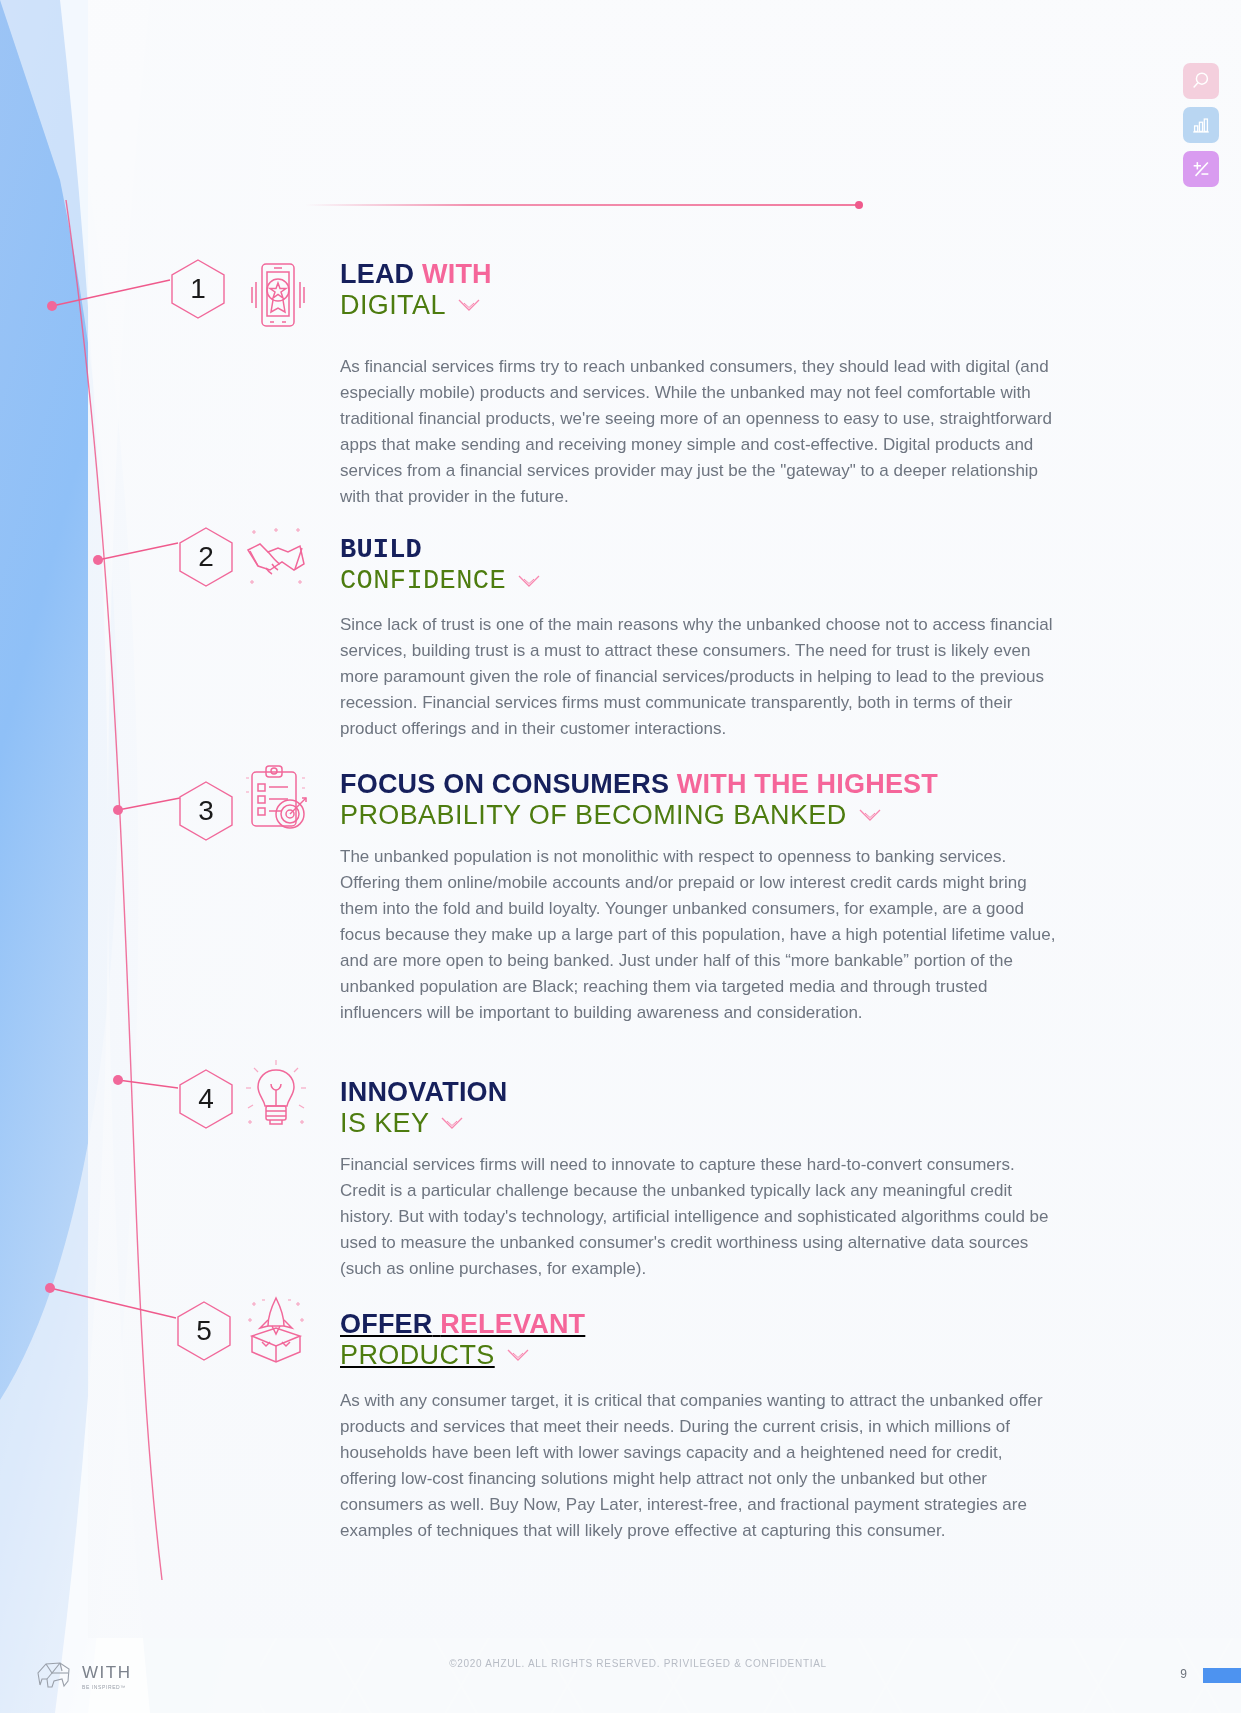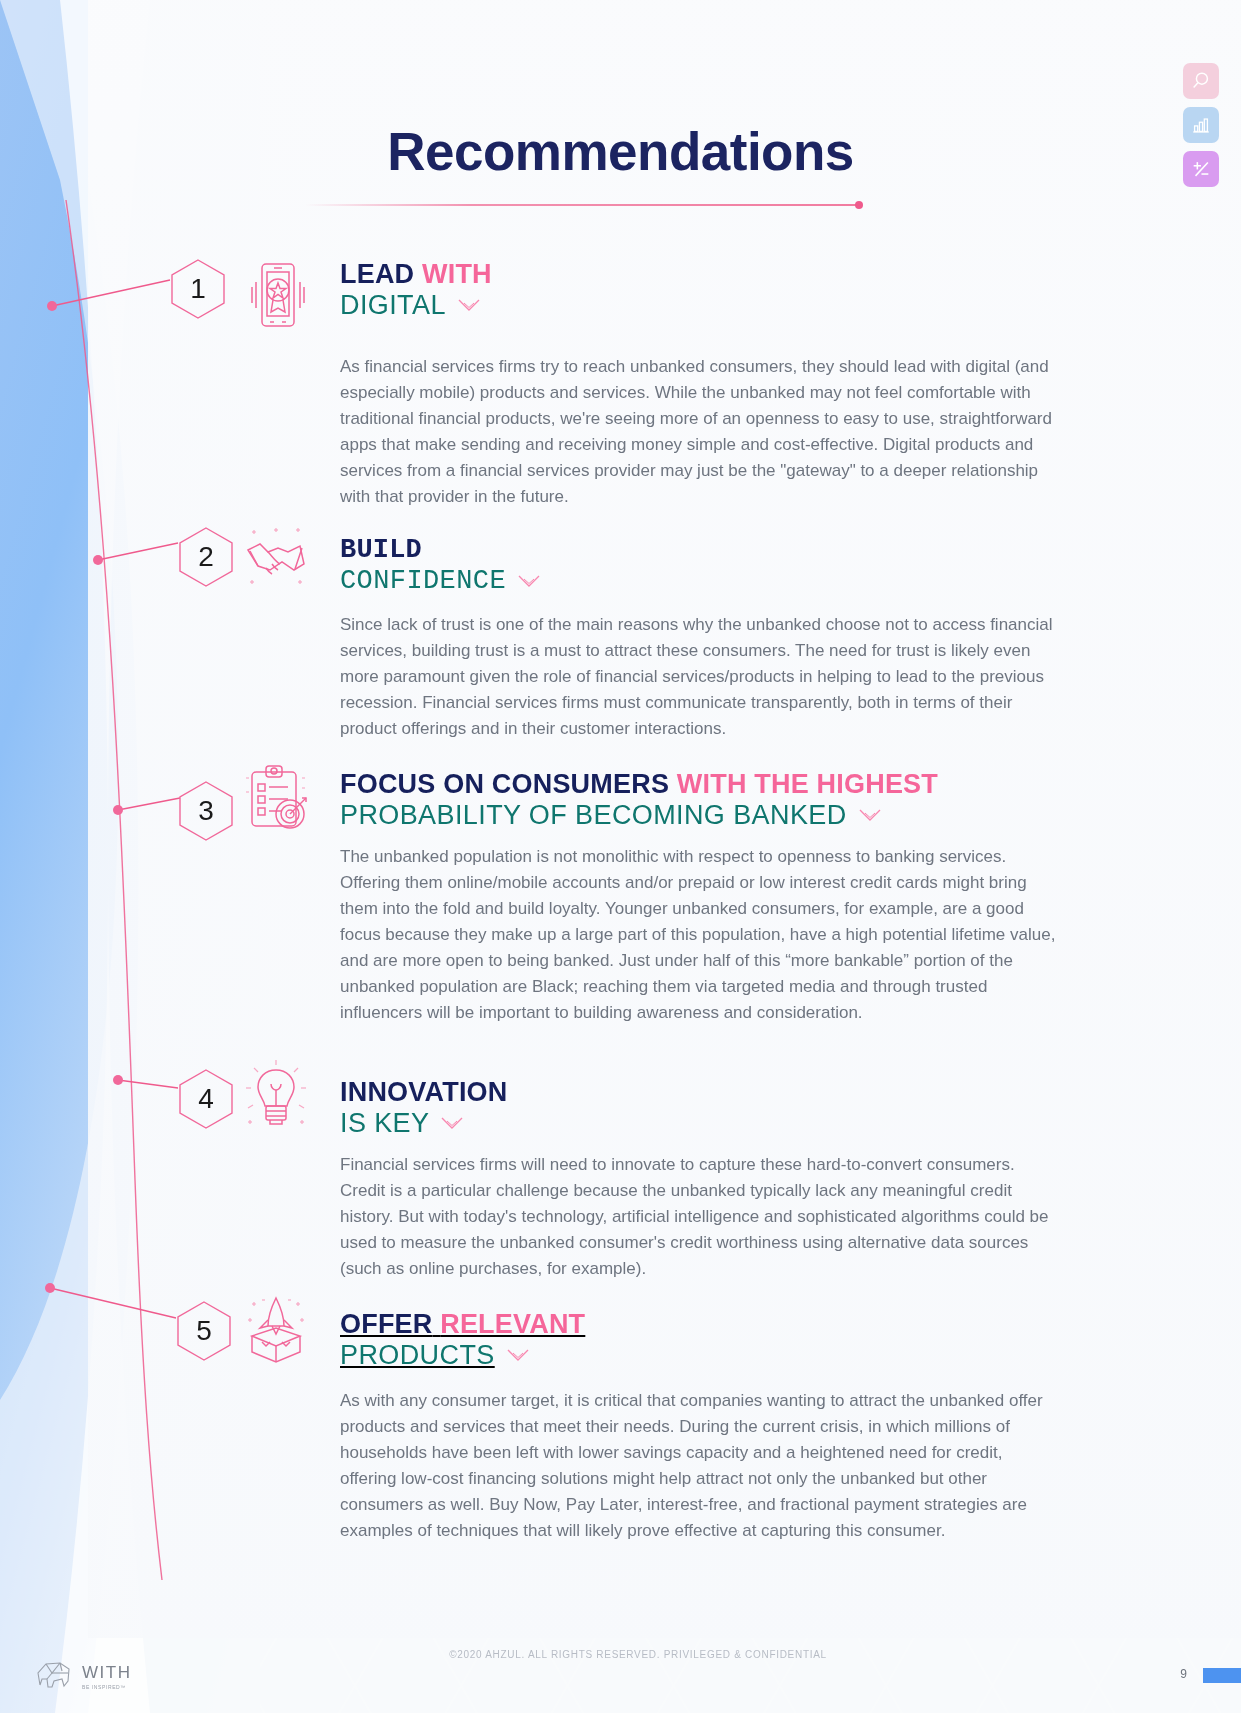--- a/index.html
+++ b/index.html
@@ -120,21 +120,21 @@
     font-size: 27px;
     font-weight: 700;
     letter-spacing: .2px;
     color: #16205c;
   }
   .hl-pink { color: #f5669a; }
   .head-l2 {
     font-size: 27px;
     font-weight: 400;
     letter-spacing: .4px;
-    color: #0f766e;
+    color: #4d7c0f;
     margin-top: 3px;
     display: flex;
     align-items: center;
     gap: 12px;
   }
   .swoosh { display: inline-block; }
 
   .item-body {
     position: absolute;
     left: 340px;
@@ -145,21 +145,21 @@
   }
 
   
   .footer-logo { position: absolute; left: 32px; bottom: 20px; display: flex; align-items: center; gap: 8px; }
   .logo-text { display: flex; flex-direction: column; }
   .logo-word { font-size: 17px; letter-spacing: 1.5px; color: #7c828c; font-weight: 400; }
   .logo-tag  { font-size: 5px; letter-spacing: .6px; color: #9aa0aa; margin-top: 1px; }
 
   .footer-copy {
     position: absolute;
-    left: 0; right: 0; bottom: 53px;
+    left: 0; right: 0; bottom: 44px;
     text-align: center;
     font-size: 10px;
     letter-spacing: .7px;
     color: #b7bcc5;
     padding-left: 35px;
   }
   .page-num {
     position: absolute;
     right: 54px; bottom: 32px;
     font-size: 12px;
@@ -222,21 +222,20 @@
     <div class="chip calc">
       <svg width="22" height="22" viewBox="0 0 24 24">
         <line x1="4" y1="8.5" x2="12" y2="8.5" stroke="#ffffff" stroke-width="1.7"></line>
         <line x1="8" y1="4.5" x2="8" y2="12.5" stroke="#ffffff" stroke-width="1.7"></line>
         <line x1="12.5" y1="17.5" x2="20" y2="17.5" stroke="#ffffff" stroke-width="1.7"></line>
         <line x1="19.5" y1="5" x2="6" y2="19.5" stroke="#ffffff" stroke-width="1.7"></line>
       </svg>
     </div>
   </div>
 
-  <div class="title">Recommendations</div>
   <div class="title-rule"></div>
 
   <div class="item">
     <div class="hexnum" style="left:170px; top:258px;">
       <svg viewBox="0 0 56 62">
         <polygon points="28,2 54,17 54,45 28,60 2,45 2,17" fill="none" stroke="#f1689a" stroke-width="1.4"></polygon>
       </svg>
       <span>1</span>
     </div>
     <div class="item-icon" style="left:240px; top:258px;">

